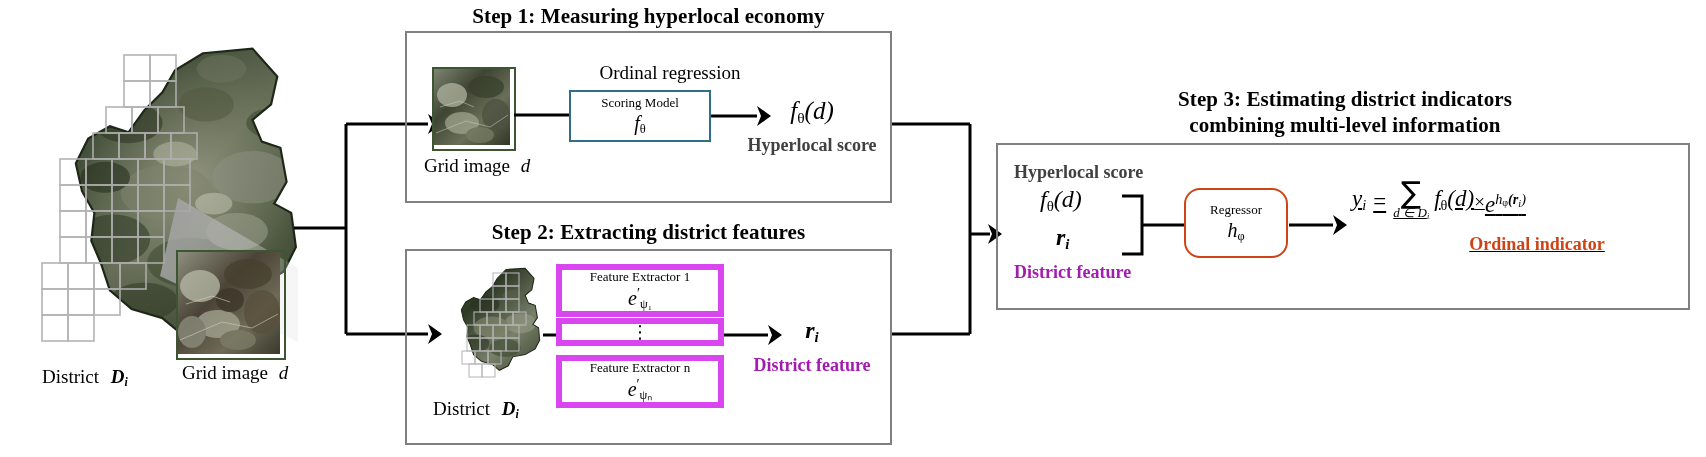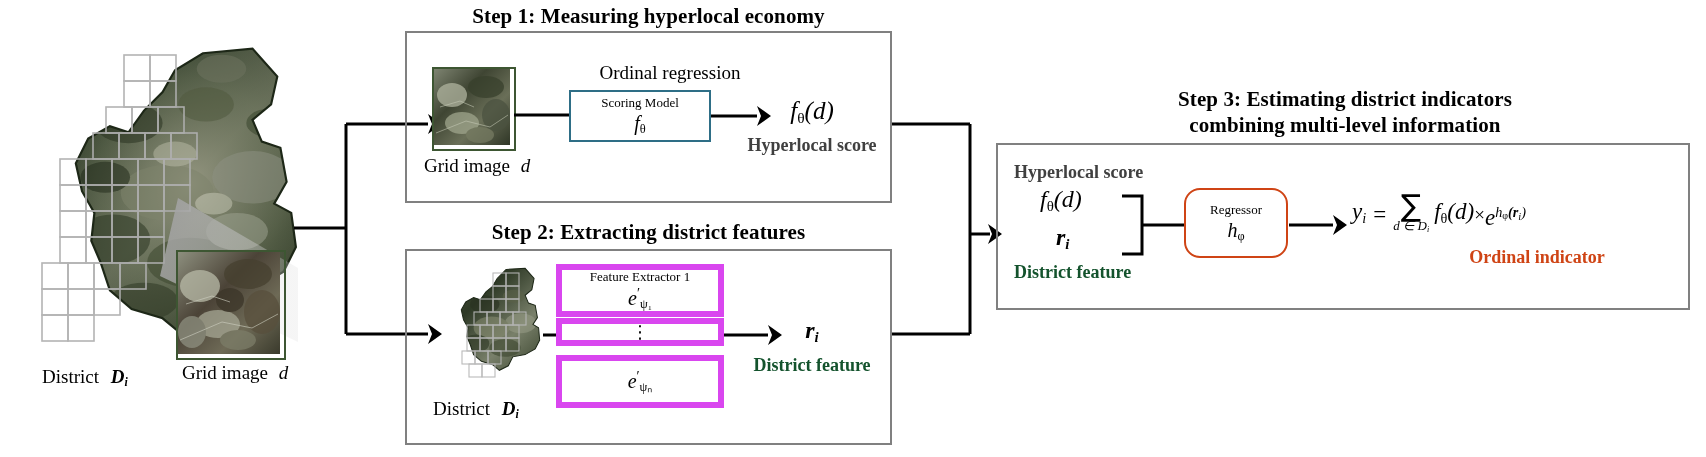--- a/index.html
+++ b/index.html
@@ -13,21 +13,21 @@
               text-align:center;letter-spacing:.1px;line-height:26px;color:#000;}
   .panel{border:2px solid #808080;background:transparent;box-sizing:border-box;}
   .cap{font-size:19px;font-family:"Liberation Serif",serif;}
   .mathi{font-style:italic;font-family:"Liberation Serif",serif;}
   .sub{font-size:.62em;vertical-align:-0.28em;font-style:italic;}
   .supb{font-size:.62em;vertical-align:0.55em;}
 
   
   .lbl{font-weight:bold;font-size:18px;font-family:"Liberation Serif",serif;}
   .teal{color:#404040;}
-  .olive{color:#14532d;}
+  .olive{color:#a21caf;}
   .orange{color:#cf4415;}
 
   
   .modelbox{box-sizing:border-box;display:flex;flex-direction:column;
             align-items:center;justify-content:center;background:#fff;}
   .modelbox .l1{font-size:13px;}
   .modelbox .l2{font-size:20px;font-style:italic;margin-top:1px;}
   .box-teal{border:2px solid #2e6e86;}
   .box-olive{border:6px solid #d946ef;}
   .box-orange{border:2px solid #cf4415;}
@@ -337,20 +337,21 @@
 <div class="abs modelbox box-olive" style="left:556px;top:264px;width:168px;height:53px;">
   <div class="l1">Feature Extractor 1</div>
   <div class="l2"><span>e</span><span style="font-style:normal;font-size:.7em;vertical-align:0.5em;">′</span><span class="sub" style="font-style:normal;">ψ₁</span></div>
 </div>
 
 <div class="abs modelbox box-olive" style="left:556px;top:318px;width:168px;height:28px;">
   <div style="font-size:18px;line-height:14px;">⋮</div>
 </div>
 
 <div class="abs modelbox box-olive" style="left:556px;top:355px;width:168px;height:53px;">
+  <div class="l1">Feature Extractor n</div>
   <div class="l2"><span>e</span><span style="font-style:normal;font-size:.7em;vertical-align:0.5em;">′</span><span class="sub" style="font-style:normal;">ψₙ</span></div>
 </div>
 
 <svg class="abs" style="left:724px;top:323px;width:62px;height:24px;">
   <path class="lineblk" d="M0,12 L44,12"></path>
   <path d="M44,2 L58,12 L44,22 L48,12 Z" fill="#000"></path>
 </svg>
 
 <div class="abs" style="left:742px;top:316px;width:140px;text-align:center;">
   <div class="mathi" style="font-size:24px;line-height:28px;font-weight:bold;">
@@ -398,21 +399,21 @@
 <div class="abs modelbox box-orange" style="left:1184px;top:188px;width:104px;height:70px;border-radius:16px;">
   <div class="l1">Regressor</div>
   <div class="l2" style="font-weight:normal;"><span>h</span><span class="sub" style="font-style:normal;">φ</span></div>
 </div>
 
 <svg class="abs" style="left:1289px;top:213px;width:62px;height:24px;">
   <path class="lineblk" d="M0,12 L44,12"></path>
   <path d="M44,2 L58,12 L44,22 L48,12 Z" fill="#000"></path>
 </svg>
 
-<div class="abs" style="left:1352px;top:193px;width:330px;">
+<div class="abs" style="left:1352px;top:180px;width:330px;text-decoration:underline;">
   <div style="display:flex;align-items:center;font-size:23px;line-height:26px;">
     <span class="mathi"><span>y</span><span class="sub">i</span></span>
     <span style="margin:0 7px;">=</span>
     <span style="display:inline-flex;flex-direction:column;align-items:center;
                  margin-right:5px;">
       <span style="font-size:30px;line-height:26px;font-family:'DejaVu Sans',sans-serif;">∑</span>
       <span class="mathi" style="font-size:13px;line-height:14px;white-space:nowrap;"><span>d ∈ D</span><span class="sub">i</span></span>
     </span>
     <span class="mathi"><span>f</span><span class="sub" style="font-style:normal;">θ</span><span>(d)</span></span>
     <span style="font-size:19px;">×</span>

